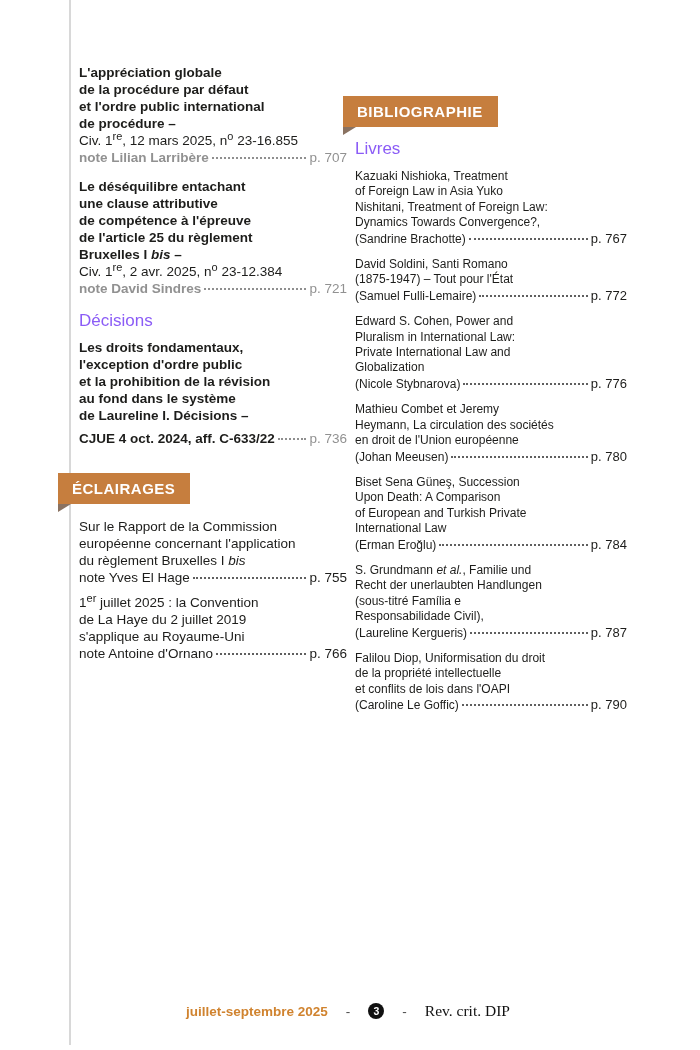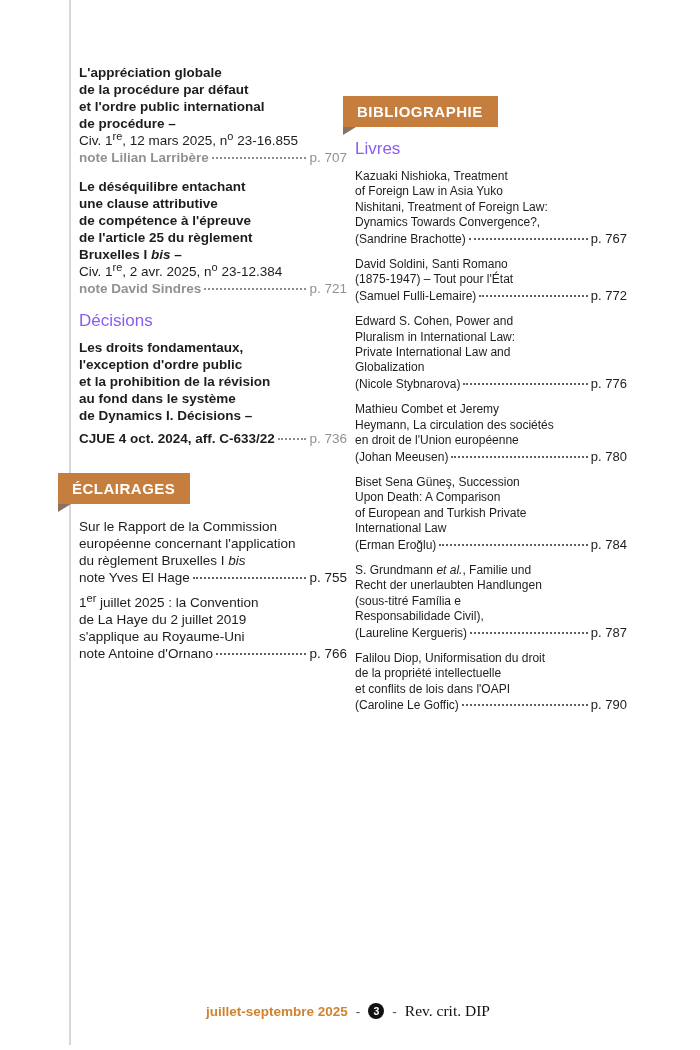--- a/index.html
+++ b/index.html
@@ -40,21 +40,21 @@
 
   
   .books{margin:10px 0 0 12px;width:272px;}
   .book{margin-bottom:10px;}
   .book .t{font-size:12px;line-height:15.4px;white-space:nowrap;}
   .book .pageline{font-size:13px;line-height:15.4px;}
   .livres{margin-left:12px;}
 
   
   .footer{position:absolute;left:0;top:1002px;width:696px;display:flex;
-    justify-content:center;align-items:center;gap:8px;}
+    justify-content:center;align-items:center;gap:18px;}
   .f-date{color:#d0832f;font-weight:bold;font-size:13.5px;}
   .f-dash{color:#4a4a4a;font-size:13.5px;}
   .f-circle{display:inline-flex;width:16px;height:16px;border-radius:50%;
     background:#111;color:#fff;font-size:10.5px;font-weight:bold;
     align-items:center;justify-content:center;}
   .f-journal{font-family:"Liberation Serif","DejaVu Serif",serif;font-size:15.5px;color:#111;}
 </style>
 </head>
 <body>
 
@@ -89,21 +89,21 @@
     </div>
   </article>
 
   <h2 class="sec-head" style="font-weight:normal">Décisions</h2>
 
   <article class="entry bold">
     <div class="t">Les droits fondamentaux,</div>
     <div class="t">l'exception d'ordre public</div>
     <div class="t">et la prohibition de la révision</div>
     <div class="t">au fond dans le système</div>
-    <div class="t">de Dynamics I. Décisions –</div>
+    <div class="t">de Laureline I. Décisions –</div>
     <div class="pageline" style="margin-top:6px;">
       <span class="t">CJUE 4 oct. 2024, aff. C-633/22</span>
       <span class="dots"></span>
       <span class="pg gray">p. 736</span>
     </div>
   </article>
 
   <div class="banner-wrap-left">
     <div class="banner">
       <span>ÉCLAIRAGES</span>

